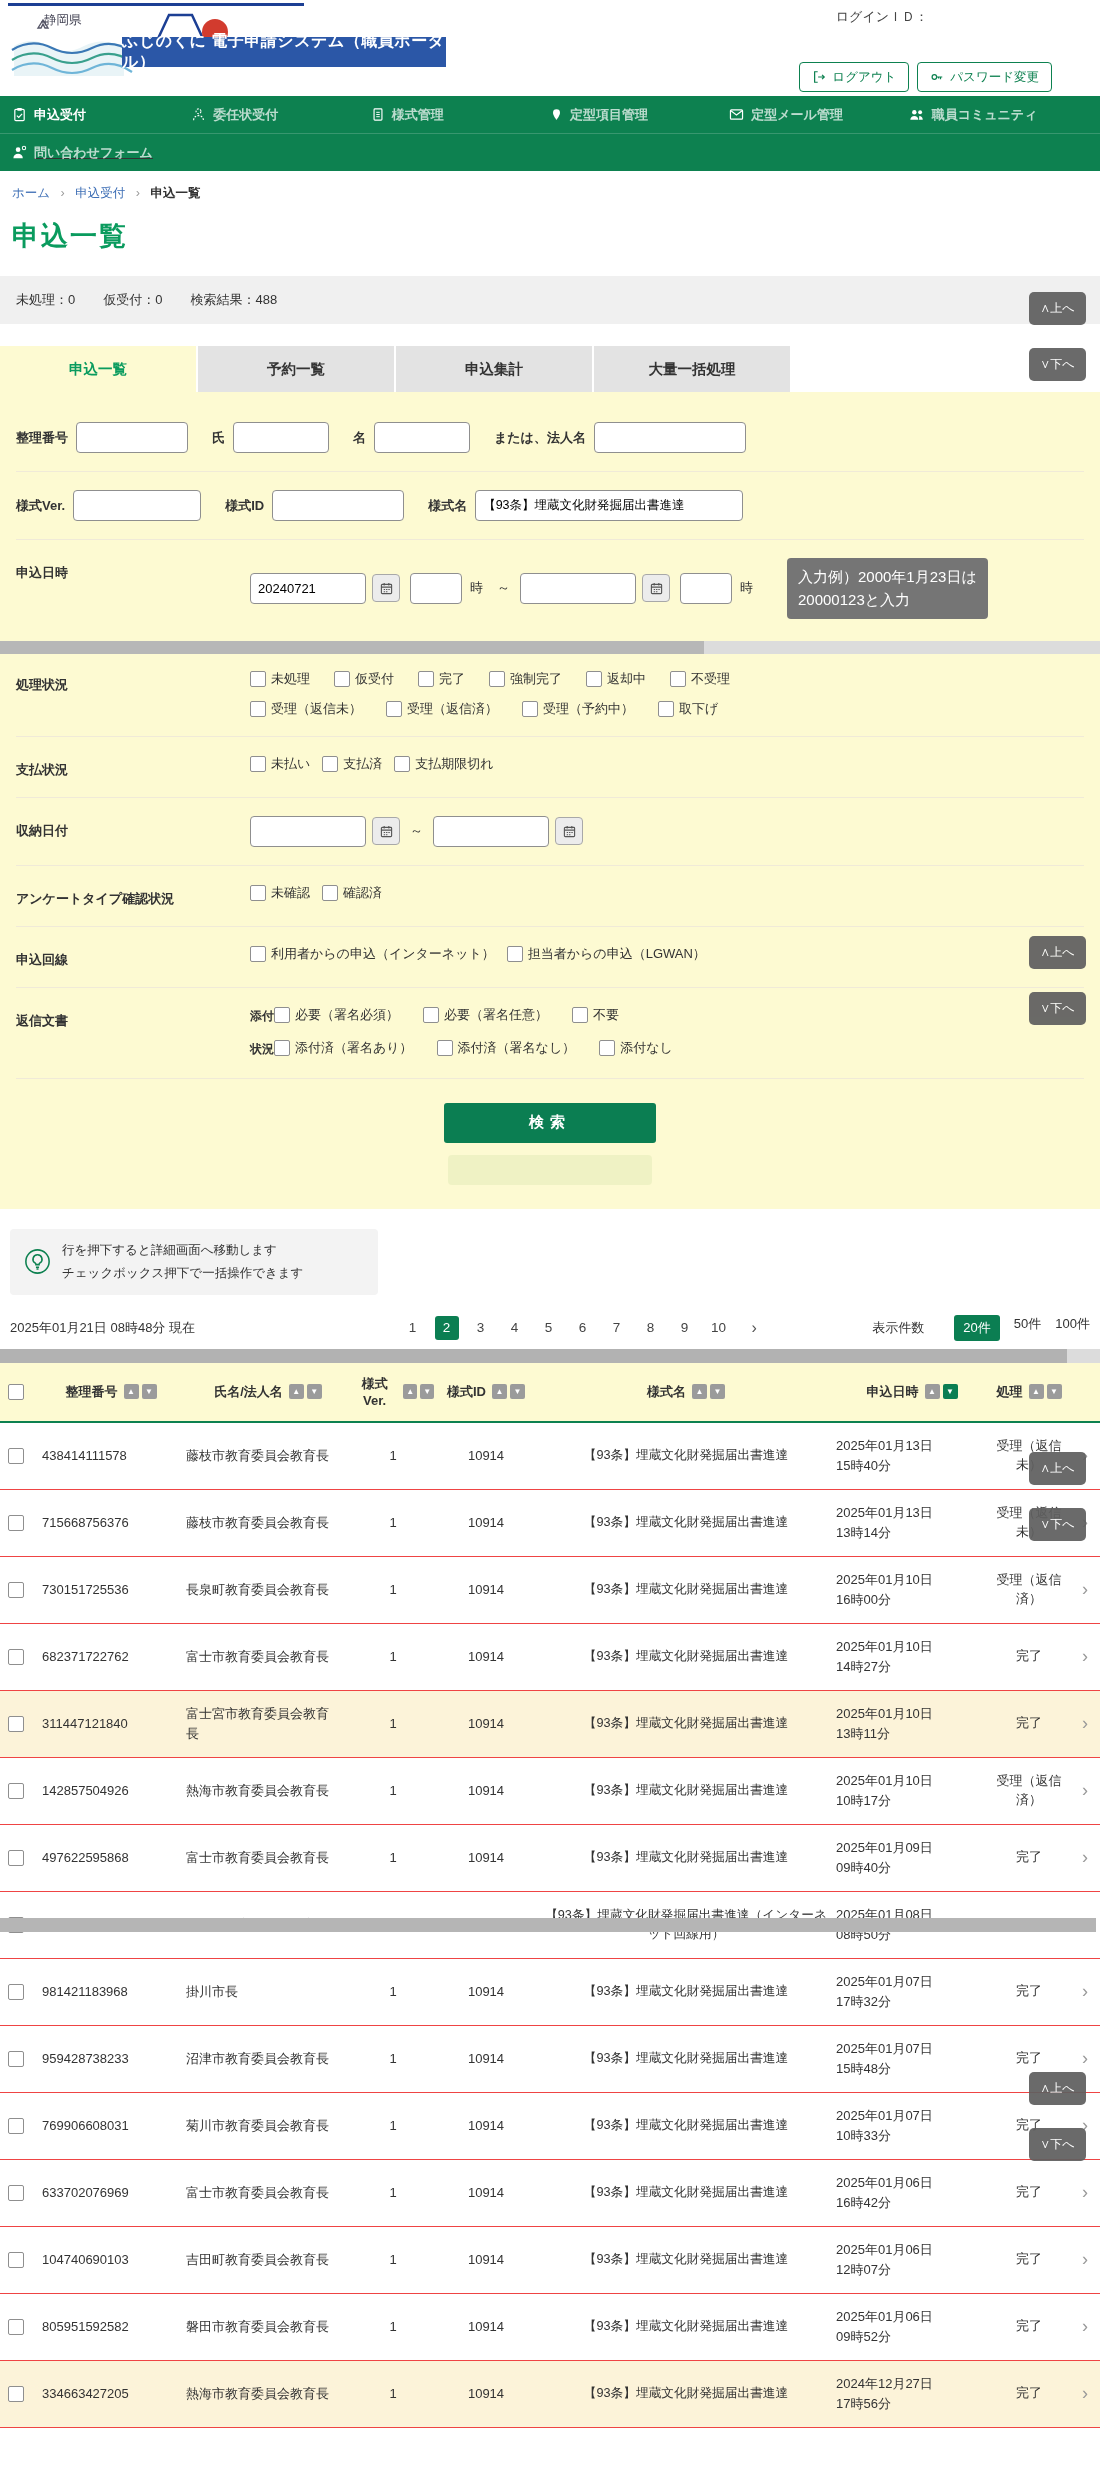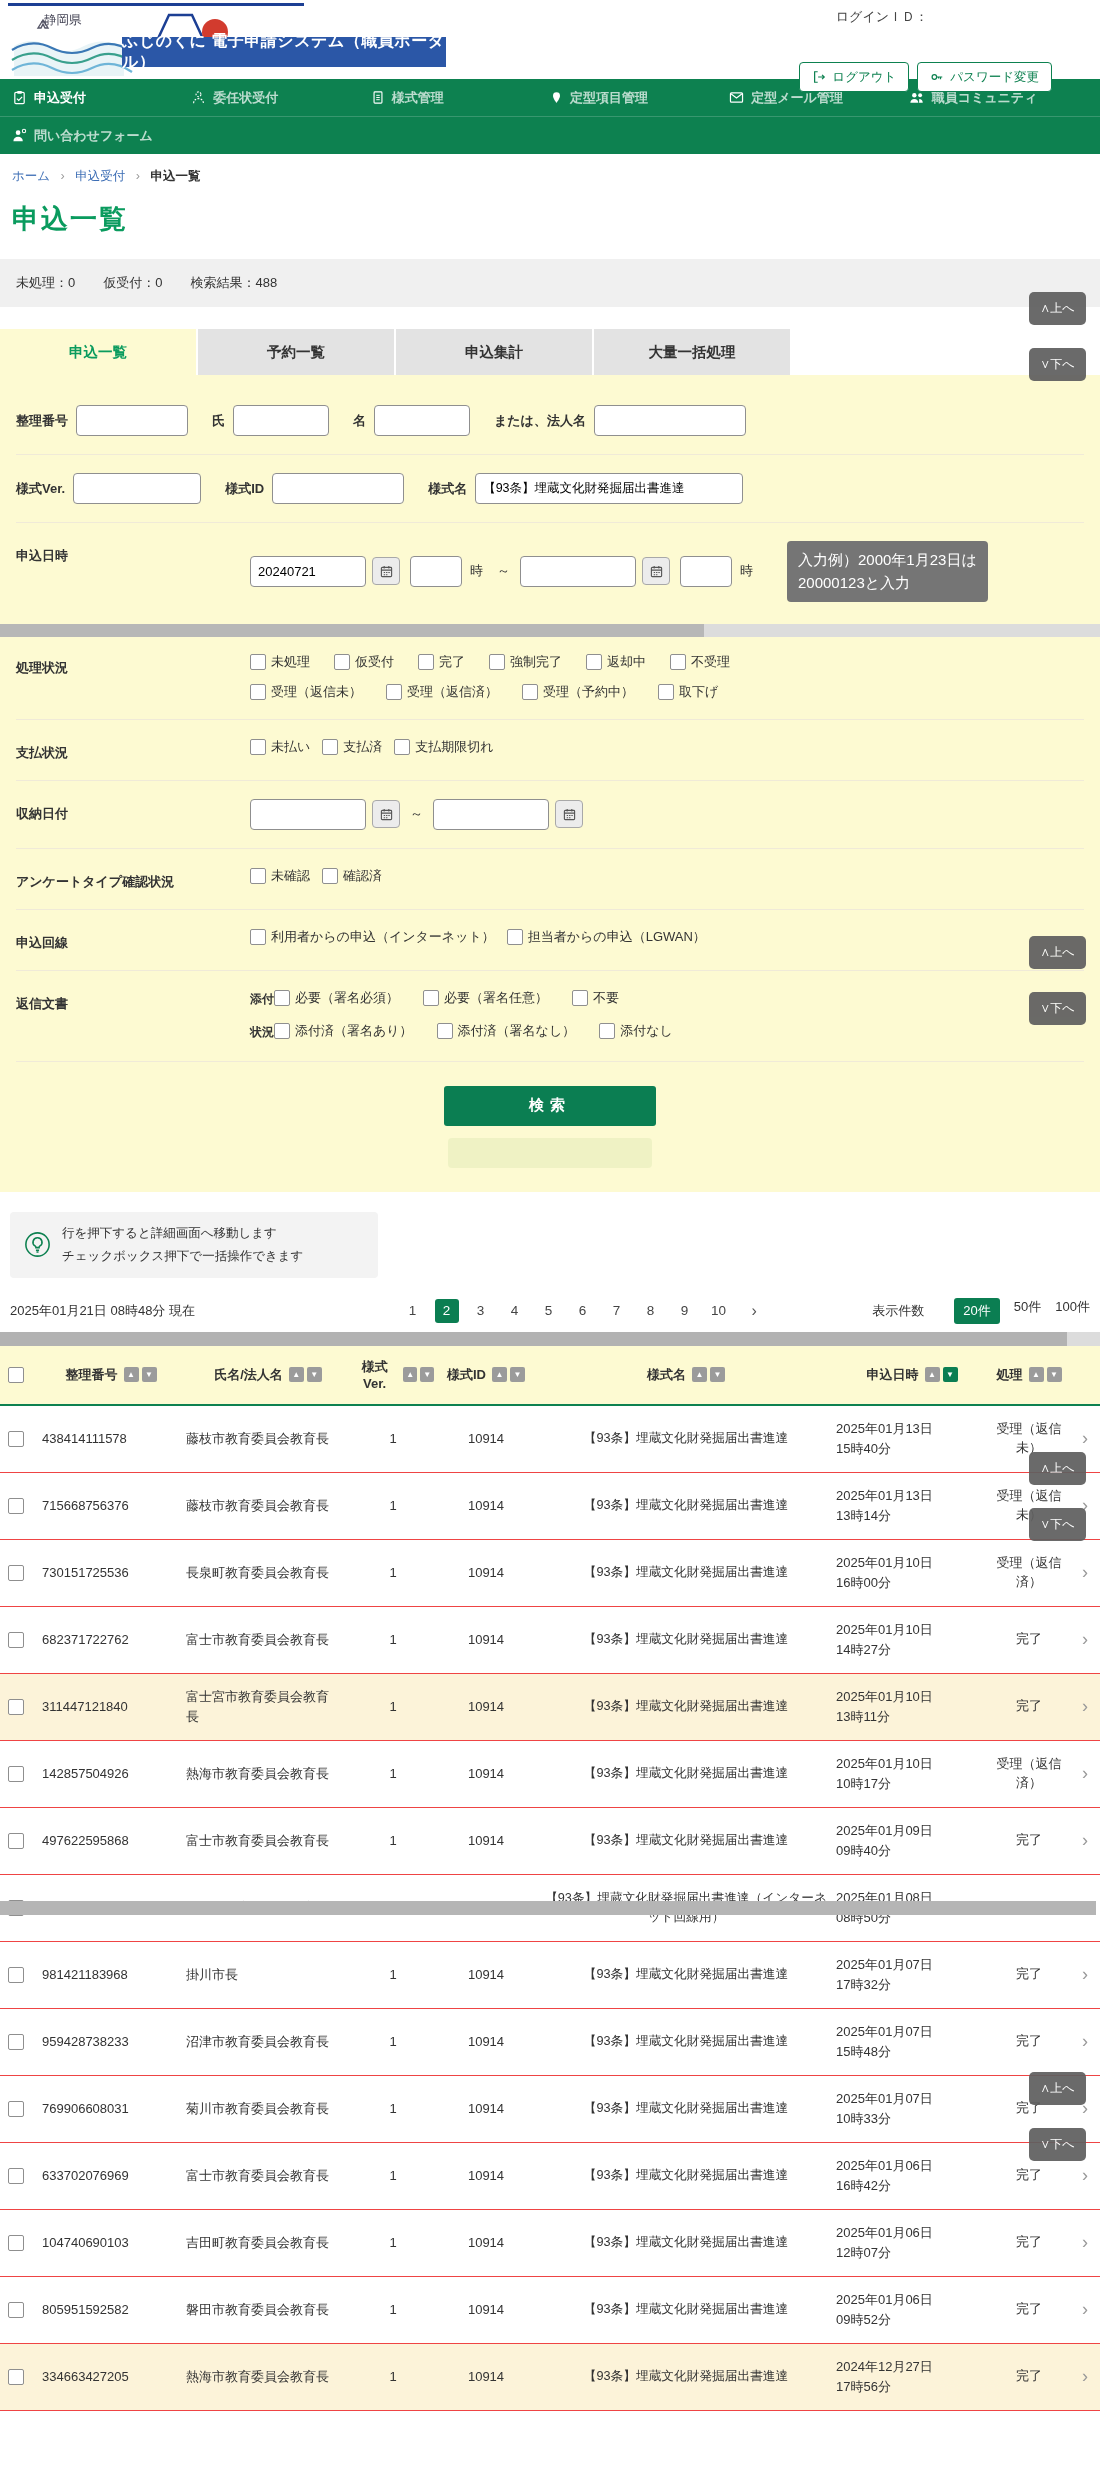--- a/index.html
+++ b/index.html
@@ -1,33 +1,33 @@
 <!DOCTYPE html>
 <html lang="ja"><head>
 <meta charset="utf-8">
 <style>
   html,body{margin:0;padding:0;background:#fff;}
   body{font-family:"Liberation Sans","DejaVu Sans",sans-serif;color:#333;}
   #page{position:relative;width:1100px;margin:0 auto;background:#fff;overflow:hidden;}
 
   
-  .app-header{position:relative;height:79px;}
+  .app-header{position:relative;height:96px;}
   .top-line{position:absolute;left:8px;top:3px;width:296px;height:3px;background:#1c3f94;}
   .logo-art{position:absolute;left:8px;top:6px;}
   .banner{position:absolute;left:122px;top:37px;width:324px;height:30px;background:#2b57a7;color:#fff;
           font-weight:bold;font-size:16px;display:flex;align-items:center;justify-content:center;letter-spacing:.5px;}
   .login-id{position:absolute;right:172px;top:8px;font-size:13px;color:#444;}
   .hdr-buttons{position:absolute;right:48px;top:62px;display:flex;gap:8px;}
   .hdr-btn{display:inline-flex;align-items:center;gap:6px;height:30px;padding:0 12px;background:#fff;
            border:1px solid #0d8150;border-radius:4px;color:#0d8150;font-size:12.5px;cursor:pointer;}
 
   
   .nav{background:#0d8150;}
   .nav-row{display:flex;align-items:center;height:37px;padding:0 12px;}
-  .nav-row2{border-top:1px solid rgba(255,255,255,.18);}
+  .nav-row2{border-top:1px solid rgba(255,255,255,.18);text-decoration:underline;}
   .nav-item{display:inline-flex;align-items:center;gap:7px;color:rgba(255,255,255,.72);font-size:13px;font-weight:bold;
             width:182px;cursor:pointer;text-decoration:none;}
   .nav-row2 .nav-item{width:auto;}
   .nav-item.active{color:#fff;}
   .nic{display:inline-flex;align-items:center;}
 
   
   .breadcrumb{padding:14px 12px 8px;font-size:12.5px;color:#666;}
   .breadcrumb a{color:#3d6eb5;text-decoration:none;cursor:pointer;}
   .bc-sep{margin:0 7px;color:#999;}

